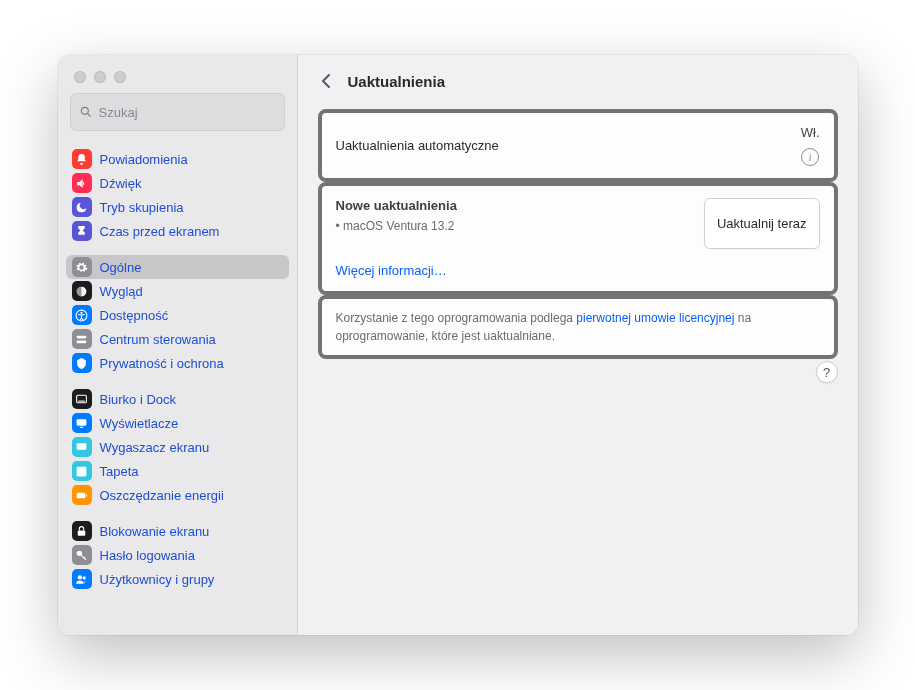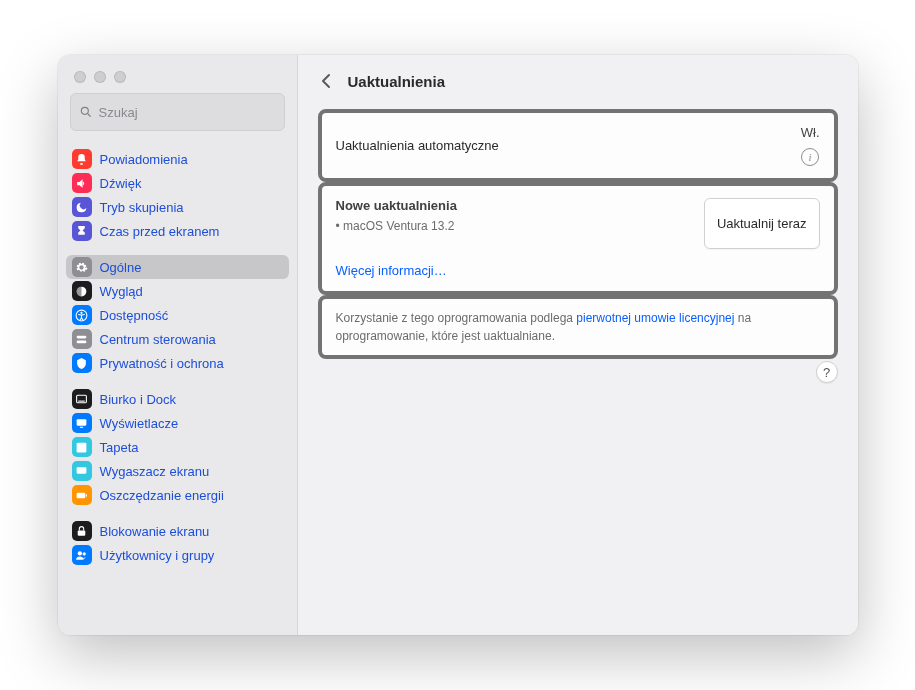--- a/index.html
+++ b/index.html
@@ -279,55 +279,64 @@
               <svg viewBox="0 0 24 24">
                 <rect x="3" y="4" width="18" height="12" rx="2" fill="currentColor"></rect>
                 <rect x="9" y="18" width="6" height="2" fill="currentColor"></rect>
               </svg>
             </div>
             <span>Wyświetlacze</span>
           </div>
           <div class="side-item">
             <div class="icon-box" style="background: rgb(52, 199, 224);">
               <svg viewBox="0 0 24 24">
+                <rect x="3" y="4" width="18" height="12" rx="2" fill="currentColor"></rect>
+                <path d="M7 10l3 3 3-5 4 6" stroke="#fff" stroke-width="1.5" fill="none"></path>
+              </svg>
+            </div>
+            <span>Wygaszacz ekranu</span>
+          </div>
+          <div class="side-item">
+            <div class="icon-box" style="background: rgb(52, 199, 224);">
+              <svg viewBox="0 0 24 24">
                 <rect x="3" y="3" width="18" height="18" rx="2" fill="currentColor"></rect>
                 <circle cx="9" cy="9" r="2" fill="#fff"></circle>
                 <path d="M3 18l5-6 4 4 3-3 6 7H3z" fill="#fff" opacity="0.7"></path>
               </svg>
             </div>
             <span>Tapeta</span>
           </div>
           <div class="side-item">
-            <div class="icon-box" style="background: rgb(52, 199, 224);">
-              <svg viewBox="0 0 24 24">
-                <rect x="3" y="4" width="18" height="12" rx="2" fill="currentColor"></rect>
-                <path d="M7 10l3 3 3-5 4 6" stroke="#fff" stroke-width="1.5" fill="none"></path>
-              </svg>
-            </div>
-            <span>Wygaszacz ekranu</span>
-          </div>
-          <div class="side-item">
             <div class="icon-box" style="background: rgb(255, 149, 0);">
               <svg viewBox="0 0 24 24">
                 <rect x="3" y="7" width="16" height="10" rx="2" fill="currentColor"></rect>
                 <rect x="20" y="10" width="2" height="4" fill="currentColor"></rect>
               </svg>
             </div>
             <span>Oszczędzanie energii</span>
           </div>
         </div>
         <div class="side-group">
           <div class="side-item">
             <div class="icon-box" style="background: rgb(28, 28, 30);">
               <svg viewBox="0 0 24 24">
                 <rect x="5" y="10" width="14" height="10" rx="2" fill="currentColor"></rect>
                 <path d="M8 10V7a4 4 0 0 1 8 0v3" fill="none" stroke="currentColor" stroke-width="2"></path>
               </svg>
             </div>
             <span>Blokowanie ekranu</span>
+          </div>
+          <div class="side-item">
+            <div class="icon-box" style="background: rgb(142, 142, 147);">
+              <svg viewBox="0 0 24 24">
+                <circle cx="8" cy="8" r="5" fill="currentColor"></circle>
+                <path d="M11 11l9 9m-3-3l2-2" stroke="currentColor" stroke-width="2"></path>
+              </svg>
+            </div>
+            <span>Hasło logowania</span>
           </div>
           <div class="side-item">
             <div class="icon-box" style="background: rgb(0, 122, 255);">
               <svg viewBox="0 0 24 24">
                 <circle cx="9" cy="8" r="4" fill="currentColor"></circle>
                 <circle cx="17" cy="9" r="3" fill="currentColor"></circle>
                 <path d="M2 20c0-4 4-6 7-6s7 2 7 6M15 20c0-3 2-5 5-5" fill="currentColor"></path>
               </svg>
             </div>
             <span>Użytkownicy i grupy</span>

